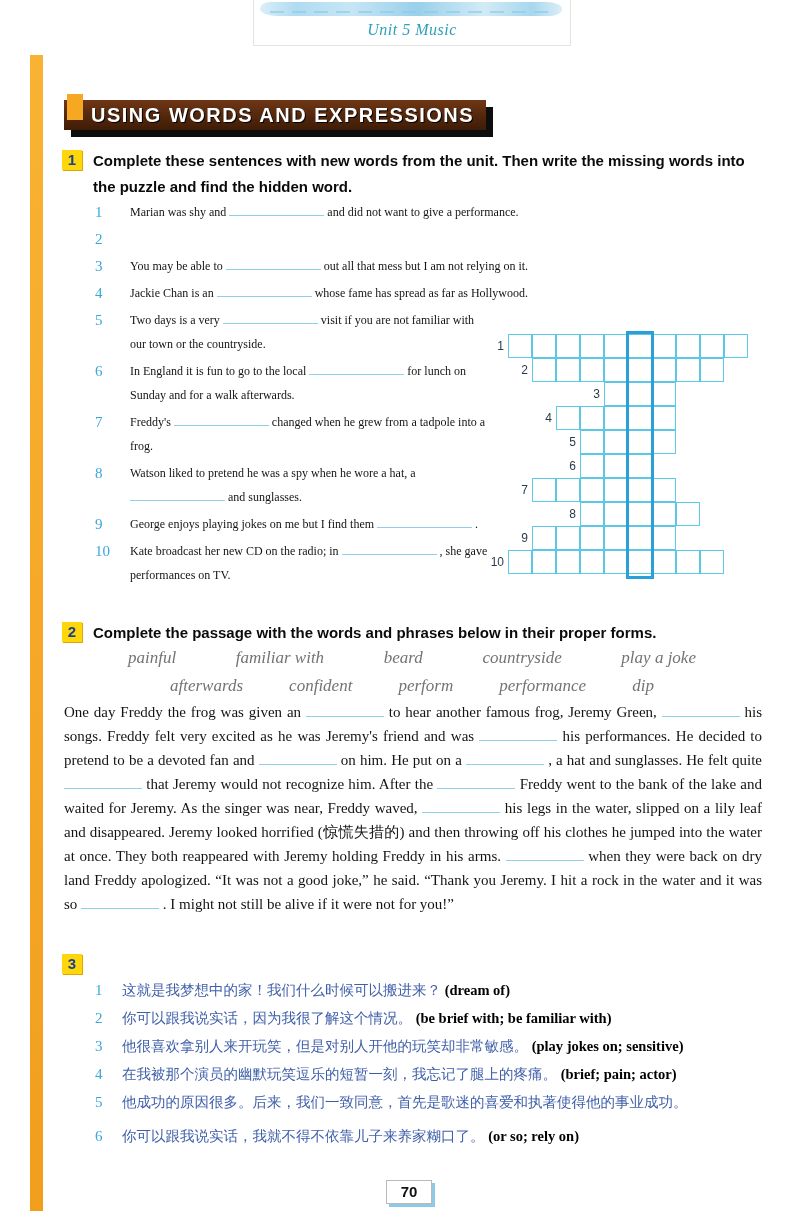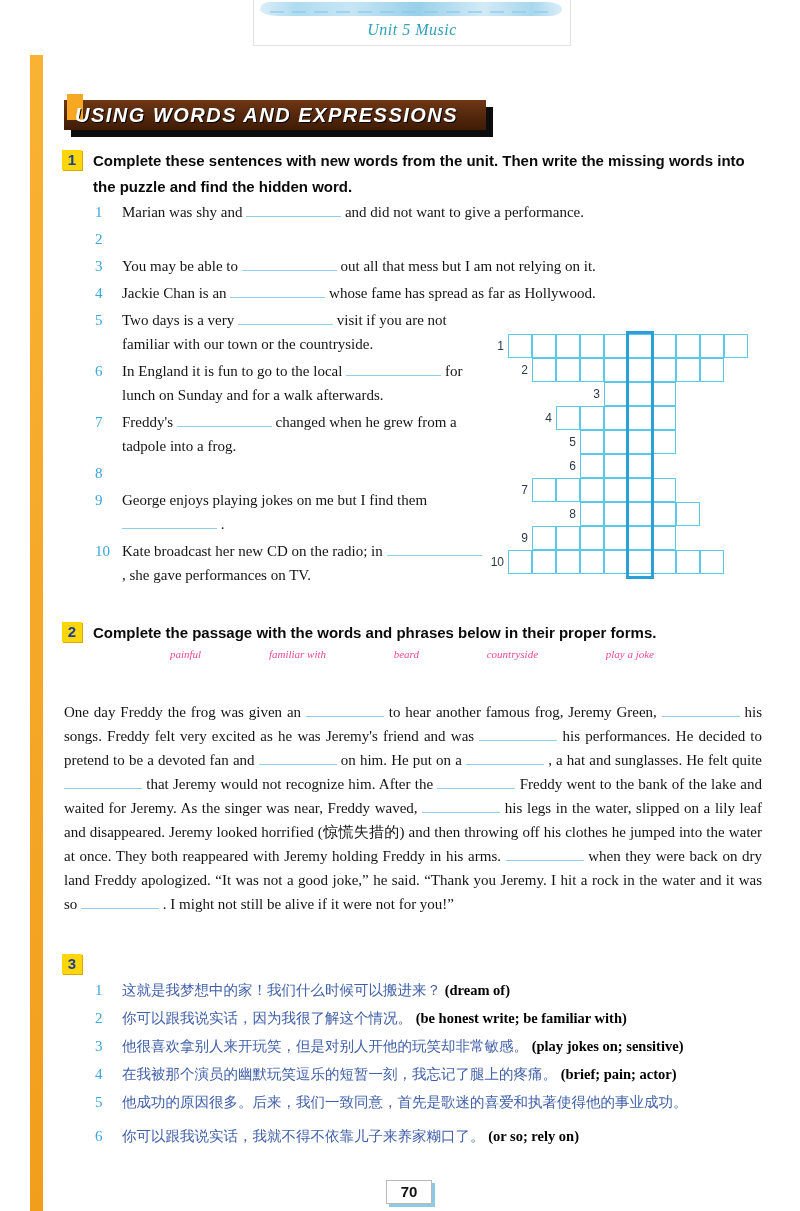--- a/index.html
+++ b/index.html
@@ -21,53 +21,53 @@
   .left-bar{position:absolute;left:30px;top:55px;width:13px;height:1156px;
             background:linear-gradient(180deg,#f9b233,#f29e1d);}
 
   
   .banner-wrap{position:absolute;left:64px;top:100px;width:430px;height:38px;}
   .banner-shadow{position:absolute;left:7px;top:7px;width:422px;height:30px;background:#0d0d0d;}
   .banner{position:absolute;left:0;top:0;width:422px;height:30px;
           background:linear-gradient(180deg,#6f3716 0%,#52270c 55%,#401c06 100%);
           display:flex;align-items:center;}
   .banner-accent{position:absolute;left:3px;top:-6px;width:16px;height:26px;background:#f7a823;}
-  .banner-title{position:relative;color:#ffffff;font-weight:bold;font-style:italic;
+  .banner-title{position:relative;color:#ffffff;font-weight:bold;
                 font-family:"Liberation Sans", sans-serif;font-size:20px;letter-spacing:1.5px;
-                padding-left:11px;white-space:nowrap;text-shadow:1px 1px 0 #000;}
+                padding-left:27px;white-space:nowrap;text-shadow:1px 1px 0 #000;}
 
   
   .ex-header{position:absolute;left:62px;width:705px;display:flex;gap:11px;align-items:flex-start;
              font-family:"Liberation Sans", sans-serif;}
   .ex-num{flex:0 0 20px;width:20px;height:20px;margin-top:2px;background:#ffd60a;color:#1d3f94;
           font-weight:bold;text-align:center;line-height:20px;font-size:15px;
           box-shadow:1px 1px 0 #d9a800;}
   .ex-text{font-size:15px;font-weight:bold;color:#0b0b0b;line-height:26px;max-width:660px;}
 
   
   .ex1-items{position:absolute;left:95px;top:200px;width:660px;}
   .q-row{display:flex;margin-bottom:3px;}
   .q-num{flex:0 0 27px;color:#3aa6dc;font-size:15px;line-height:24px;}
-  .q-text{font-size:15px;line-height:24px;color:#141414;}
+  .q-text{font-size:12px;line-height:24px;color:#141414;margin-left:8px;}
   .q-row.narrow .q-text{max-width:360px;}
   .blank{display:inline-block;border-bottom:1px solid #8fd0e8;height:13px;vertical-align:baseline;}
   .b-ex1{width:95px;}
   .b-ex2{width:78px;}
 
   
   .puzzle{position:absolute;left:486px;top:330px;width:292px;height:256px;}
   .p-cell{position:absolute;width:24px;height:24px;border:1px solid #5bc8e8;box-sizing:border-box;background:#fff;}
   .p-label{position:absolute;width:14px;text-align:right;font-size:12px;color:#2b3a4a;
            font-family:"Liberation Sans", sans-serif;}
   .p-highlight{position:absolute;border:3px solid #2b9fd8;box-sizing:border-box;z-index:3;}
 
   
   .word-bank{position:absolute;left:128px;top:648px;width:568px;}
-  .wb-row{display:flex;justify-content:space-between;font-style:italic;color:#ec4899;
-          font-size:11px;margin-bottom:8px;}
+  .wb-row{display:flex;justify-content:space-between;font-style:italic;color:#737373;
+          font-size:17px;margin-bottom:8px;}
   .wb-row:last-child{padding:0 42px;}
   .passage{position:absolute;left:64px;top:700px;width:698px;text-align:justify;
            font-size:15px;line-height:24px;color:#141414;}
 
   
   .ex3-items{position:absolute;left:95px;top:978px;width:665px;}
   .t-row{display:flex;margin-bottom:3px;}
   .t-num{flex:0 0 27px;color:#3aa6dc;font-size:15px;line-height:25px;font-family:"Liberation Serif", serif;}
   .t-body{font-size:14.5px;line-height:25px;}
   .t-text{color:#3f5fa8;}
@@ -129,20 +129,21 @@
       <div class="q-row narrow">
         <span class="q-num">6</span>
         <span class="q-text">In England it is fun to go to the local <span class="blank b-ex1"></span> for lunch on Sunday and for a walk afterwards.</span>
       </div>
       <div class="q-row narrow">
         <span class="q-num">7</span>
         <span class="q-text">Freddy's <span class="blank b-ex1"></span> changed when he grew from a tadpole into a frog.</span>
       </div>
       <div class="q-row narrow">
         <span class="q-num">8</span>
+        <span class="q-text">Watson liked to pretend he was a spy when he wore a  hat, a <span class="blank b-ex1"></span> and sunglasses.</span>
       </div>
       <div class="q-row narrow">
         <span class="q-num">9</span>
         <span class="q-text">George enjoys playing jokes on me but I find them <span class="blank b-ex1"></span> .</span>
       </div>
       <div class="q-row narrow">
         <span class="q-num">10</span>
         <span class="q-text">Kate broadcast her new CD on the radio; in <span class="blank b-ex1"></span> , she gave performances on TV.</span>
       </div>
     </div>
@@ -226,36 +227,43 @@
   </div>
 
   <div class="word-bank">
       <div class="wb-row">
         <span class="wb-word">painful</span>
         <span class="wb-word">familiar with</span>
         <span class="wb-word">beard</span>
         <span class="wb-word">countryside</span>
         <span class="wb-word">play a joke</span>
       </div>
+      <div class="wb-row">
+        <span class="wb-word">afterwards</span>
+        <span class="wb-word">confident</span>
+        <span class="wb-word">perform</span>
+        <span class="wb-word">performance</span>
+        <span class="wb-word">dip</span>
+      </div>
     </div>
 
   <div class="passage">One day Freddy the frog was given an <span class="blank b-ex2"></span> to hear another famous frog, Jeremy Green, <span class="blank b-ex2"></span> his songs. Freddy felt very excited as he was Jeremy's friend and was <span class="blank b-ex2"></span> his performances. He decided to pretend to be a devoted fan and <span class="blank b-ex2"></span> on him. He put on a <span class="blank b-ex2"></span> , a hat and sunglasses. He felt quite <span class="blank b-ex2"></span> that Jeremy would not recognize him. After the <span class="blank b-ex2"></span> Freddy went to the bank of the lake and waited for Jeremy. As the singer was near, Freddy waved, <span class="blank b-ex2"></span> his legs in the water, slipped on a lily leaf and disappeared. Jeremy looked horrified (惊慌失措的) and then throwing off his clothes he jumped into the water at once. They both reappeared with Jeremy holding Freddy in his arms. <span class="blank b-ex2"></span> when they were back on dry land Freddy apologized. “It was not a good joke,” he said. “Thank you Jeremy. I hit a rock in the water and it was so <span class="blank b-ex2"></span> . I might not still be alive if it were not for you!”</div>
 
   <div class="ex-header" style="top:952px">
     <span class="ex-num">3</span>
   </div>
 
   <div class="ex3-items">
       <div class="t-row">
         <span class="t-num">1</span>
         <span class="t-body"><span class="t-text">这就是我梦想中的家！我们什么时候可以搬进来？</span> <strong class="t-hint">(dream of)</strong></span>
       </div>
       <div class="t-row">
         <span class="t-num">2</span>
-        <span class="t-body"><span class="t-text">你可以跟我说实话，因为我很了解这个情况。</span> <strong class="t-hint">(be honest write; be familiar with)</strong></span>
+        <span class="t-body"><span class="t-text">你可以跟我说实话，因为我很了解这个情况。</span> <strong class="t-hint">(be brief with; be familiar with)</strong></span>
       </div>
       <div class="t-row">
         <span class="t-num">3</span>
         <span class="t-body"><span class="t-text">他很喜欢拿别人来开玩笑，但是对别人开他的玩笑却非常敏感。</span> <strong class="t-hint">(play jokes on; sensitive)</strong></span>
       </div>
       <div class="t-row">
         <span class="t-num">4</span>
         <span class="t-body"><span class="t-text">在我被那个演员的幽默玩笑逗乐的短暂一刻，我忘记了腿上的疼痛。</span> <strong class="t-hint">(brief; pain; actor)</strong></span>
       </div>
       <div class="t-row">

